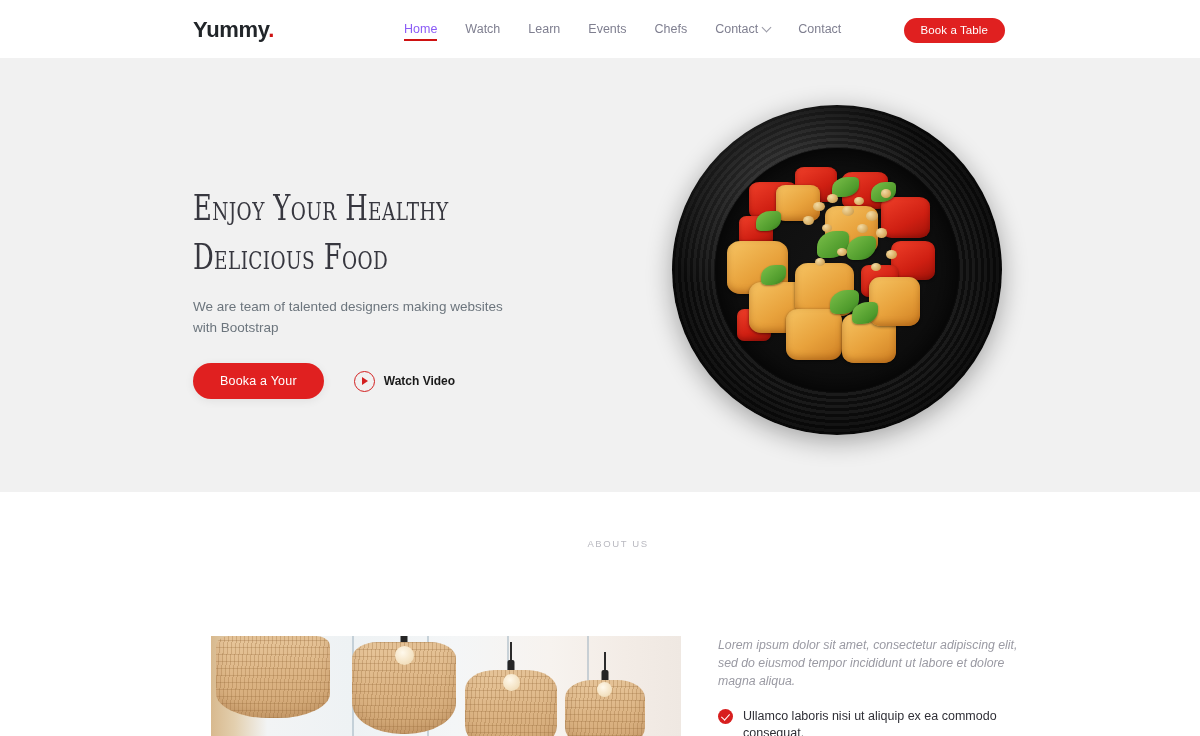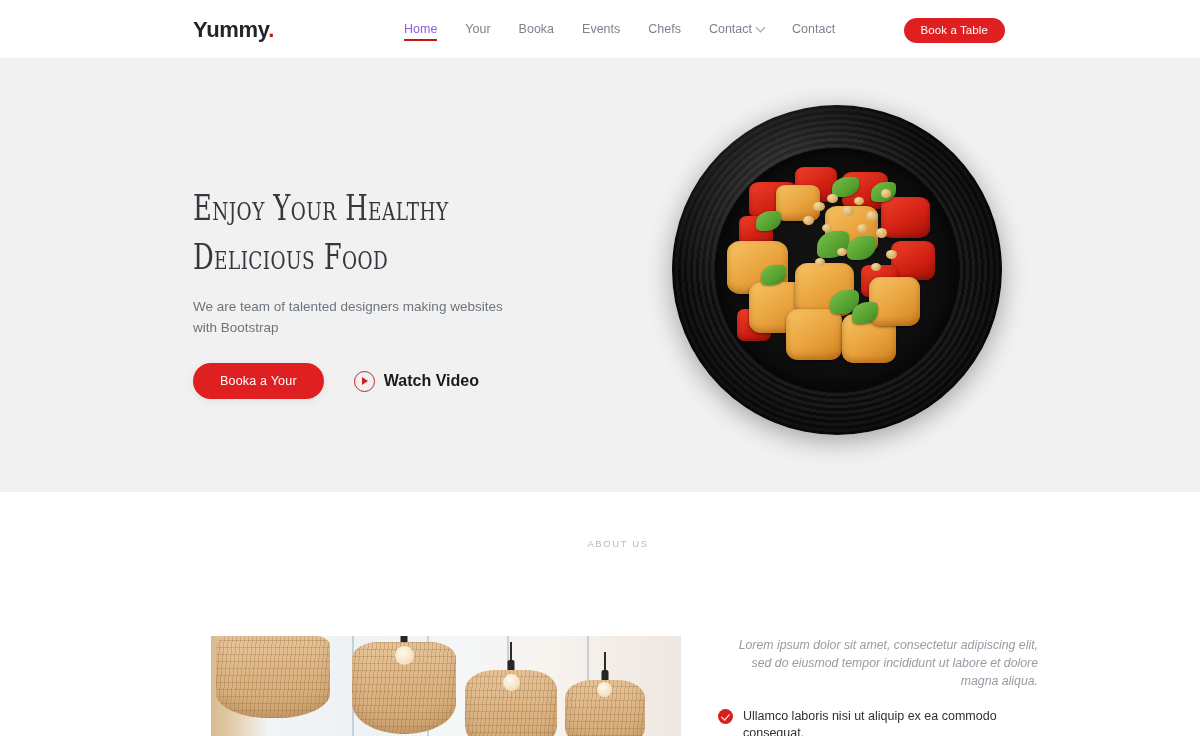--- a/index.html
+++ b/index.html
@@ -134,21 +134,21 @@
     flex: none;
   }
   .play-circle .tri {
     width: 0; height: 0;
     border-left: 6px solid #d32020;
     border-top: 4px solid transparent;
     border-bottom: 4px solid transparent;
     margin-left: 2px;
   }
   .watch-label {
-    font-size: 16px; font-weight: bold; color: #1a1a1a;
+    font-size: 12px; font-weight: bold; color: #1a1a1a;
     white-space: nowrap;
   }
 
   
   .plate-wrap {
     position: absolute; left: 672px; top: 47px;
     width: 330px; height: 330px;
   }
   .plate {
     position: absolute; inset: 0;
@@ -269,21 +269,20 @@
 
   .about-text {
     position: absolute; left: 700px; top: 0;
     width: 320px;
   }
   .about-lead {
     font-size: 12.3px;
     line-height: 18px;
     font-style: italic;
     color: #9a9aa3;
-    text-align: right;
   }
   .about-list { list-style: none; margin-top: 18px; }
   .about-list li {
     display: flex; align-items: flex-start;
     margin-bottom: 14px;
     font-size: 12.5px;
     line-height: 17px;
     color: #2f2f36;
   }
   .tick {
@@ -313,24 +312,24 @@
   <div class="header">
     <div class="logo">
       <span>Yummy</span><span class="dot">.</span>
     </div>
 
     <nav class="nav">
       <div class="nav-item active">
         <span>Home</span>
       </div>
       <div class="nav-item">
-        <span>Your</span>
-      </div>
-      <div class="nav-item">
-        <span>Booka</span>
+        <span>Watch</span>
+      </div>
+      <div class="nav-item">
+        <span>Learn</span>
       </div>
       <div class="nav-item">
         <span>Events</span>
       </div>
       <div class="nav-item">
         <span>Chefs</span>
       </div>
       <div class="nav-item">
         <span>Contact</span><i class="chev"></i>
       </div>

